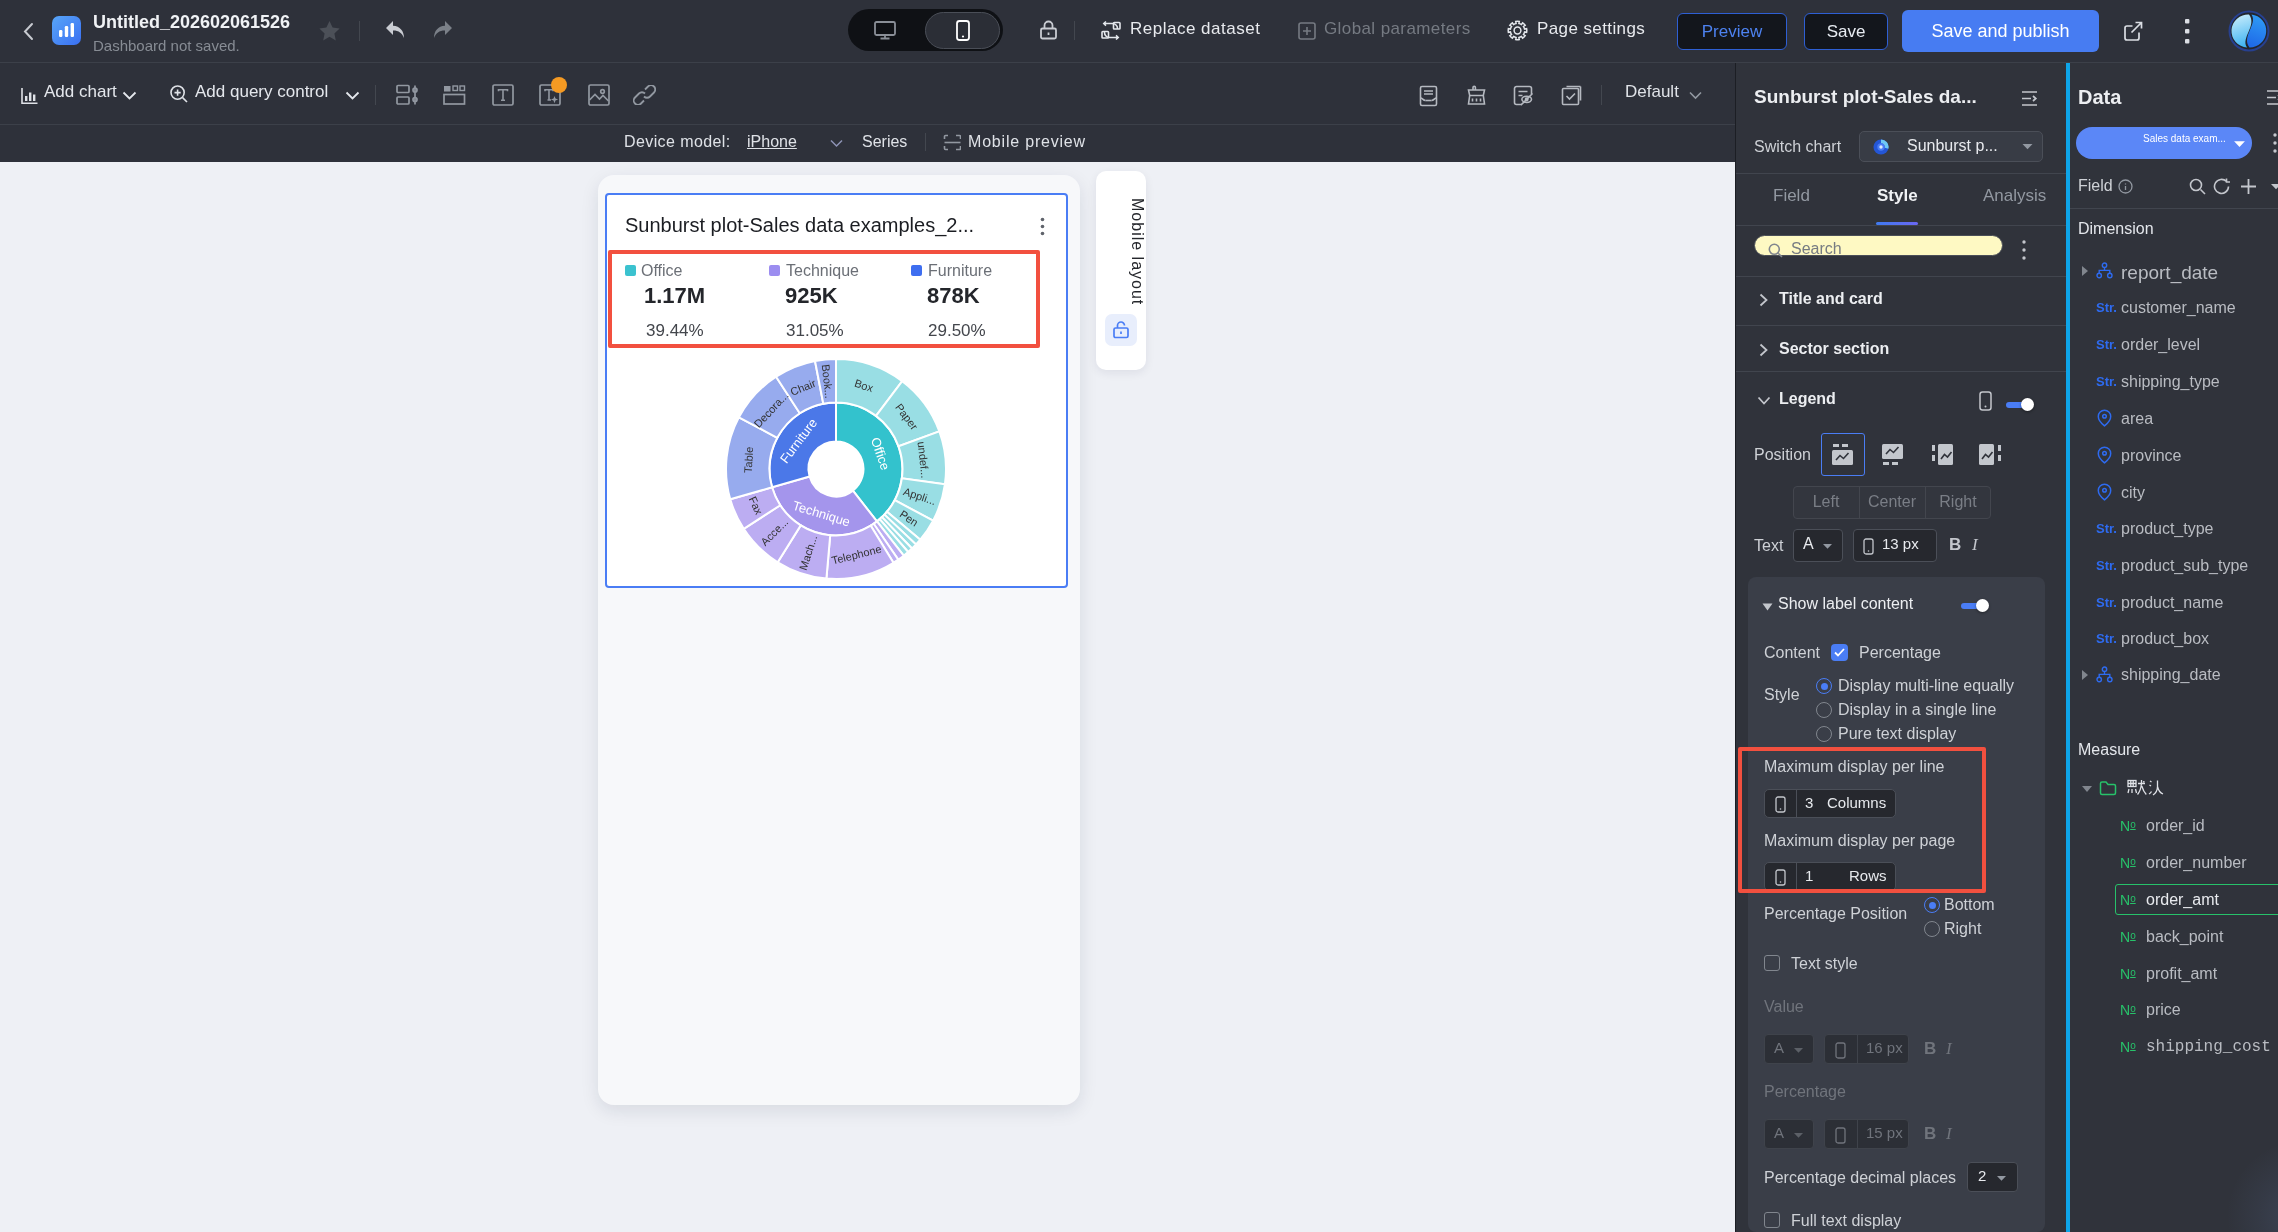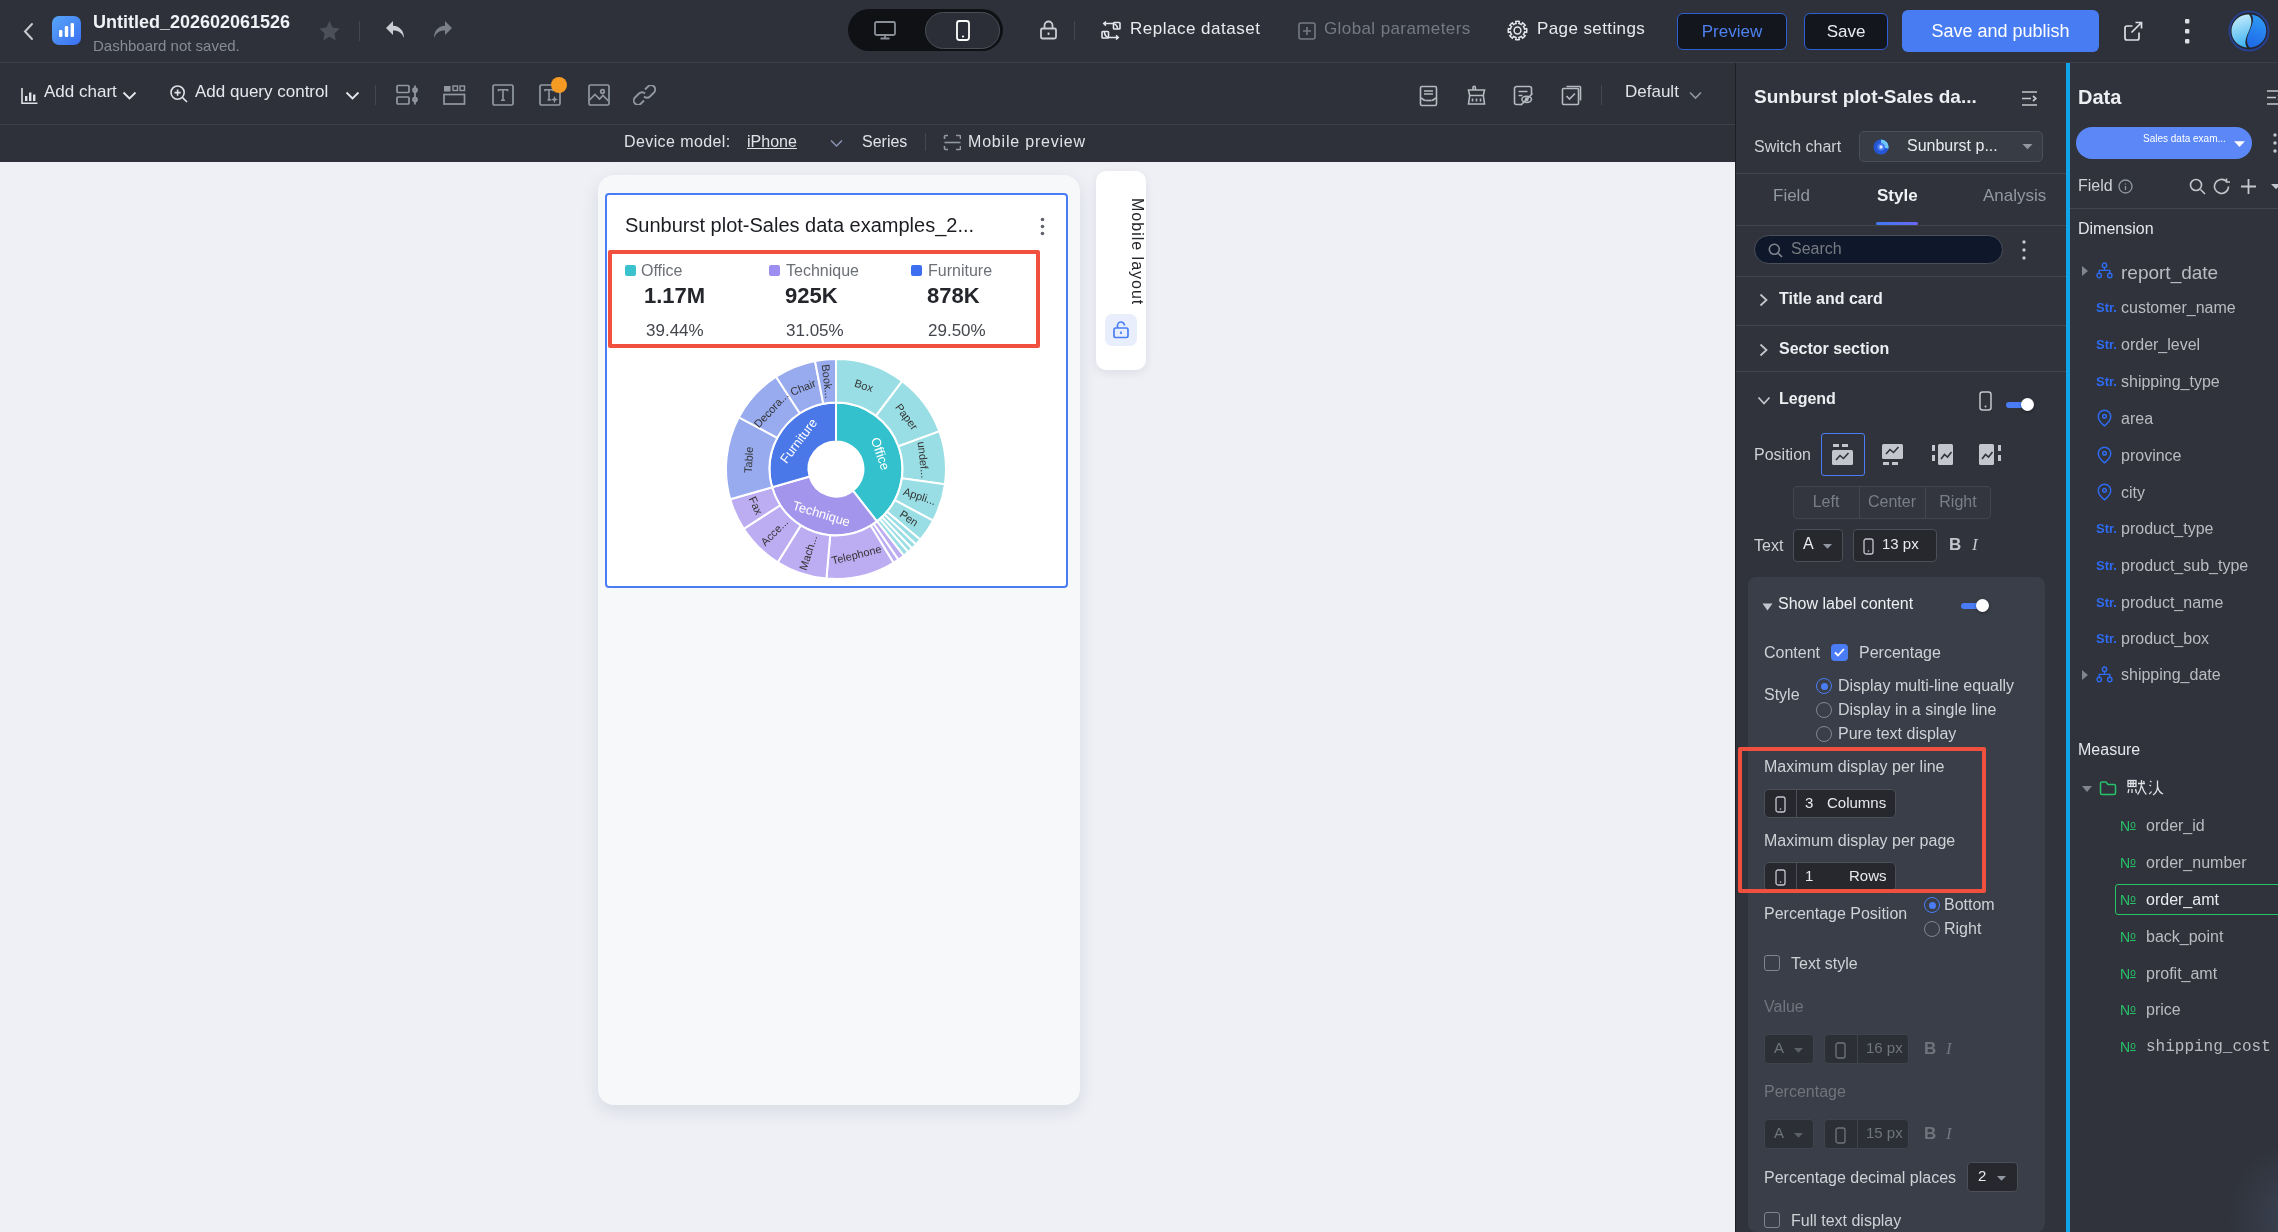--- a/index.html
+++ b/index.html
@@ -352,21 +352,21 @@
       </svg>
   </div>
   <div class="abs" style="left:0;top:110px;width:331px;height:1px;background:#41454e;"></div>
 
   <div class="abs" style="left:37px;top:123px;font-size:17px;color:#9298a1;">Field</div>
   <div class="abs" style="left:141px;top:123px;font-size:17px;font-weight:bold;color:#f0f2f5;">Style</div>
   <div class="abs" style="left:247px;top:123px;font-size:17px;color:#9298a1;">Analysis</div>
   <div class="abs" style="left:140px;top:159px;width:42px;height:3px;background:linear-gradient(90deg,#3f7af0,#6a67f2);border-radius:2px;"></div>
   <div class="abs" style="left:0;top:162px;width:331px;height:1px;background:#41454e;"></div>
 
-  <div class="abs" style="left:18px;top:172px;width:249px;height:29px;background:#0f172a;border:1px solid #4b4f58;border-radius:15px;">
+  <div class="abs" style="left:18px;top:172px;width:249px;height:21px;background:#fef9c3;border:1px solid #4b4f58;border-radius:15px;">
     <svg class="ico" style="left:13px;top:7px;" width="15" height="15" viewBox="0 0 15 15">
         <g stroke="#81868e" stroke-width="1.6" fill="none">
           <circle cx="6.3" cy="6.3" r="5"></circle>
           <path d="M10.2 10.2L14 14"></path>
         </g>
       </svg>
     <div class="abs" style="left:36px;top:4px;font-size:16px;color:#767b82;">Search</div>
   </div>
   <svg class="ico" style="left:286px;top:177px;" width="4" height="20" viewBox="0 0 4 20">
       <g fill="#c3c6cc">

